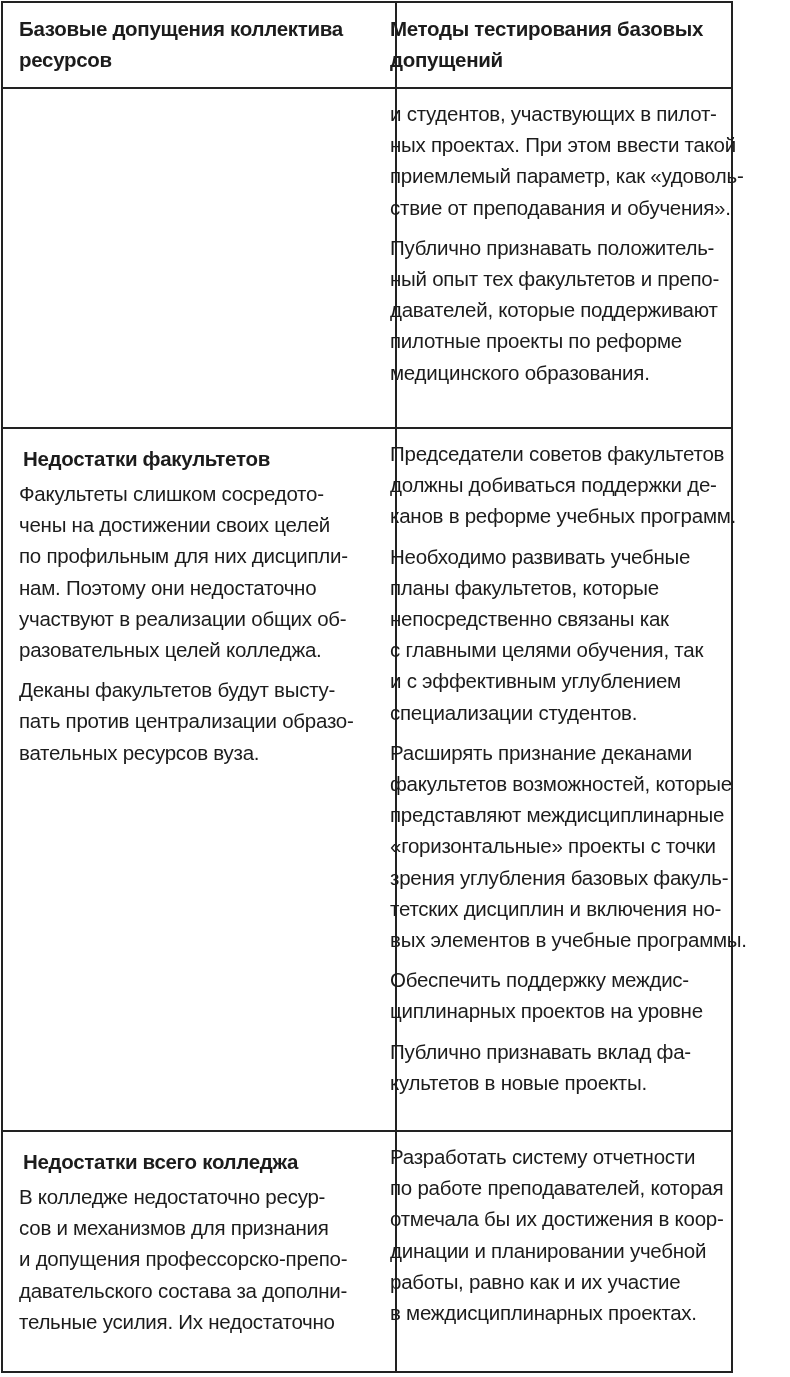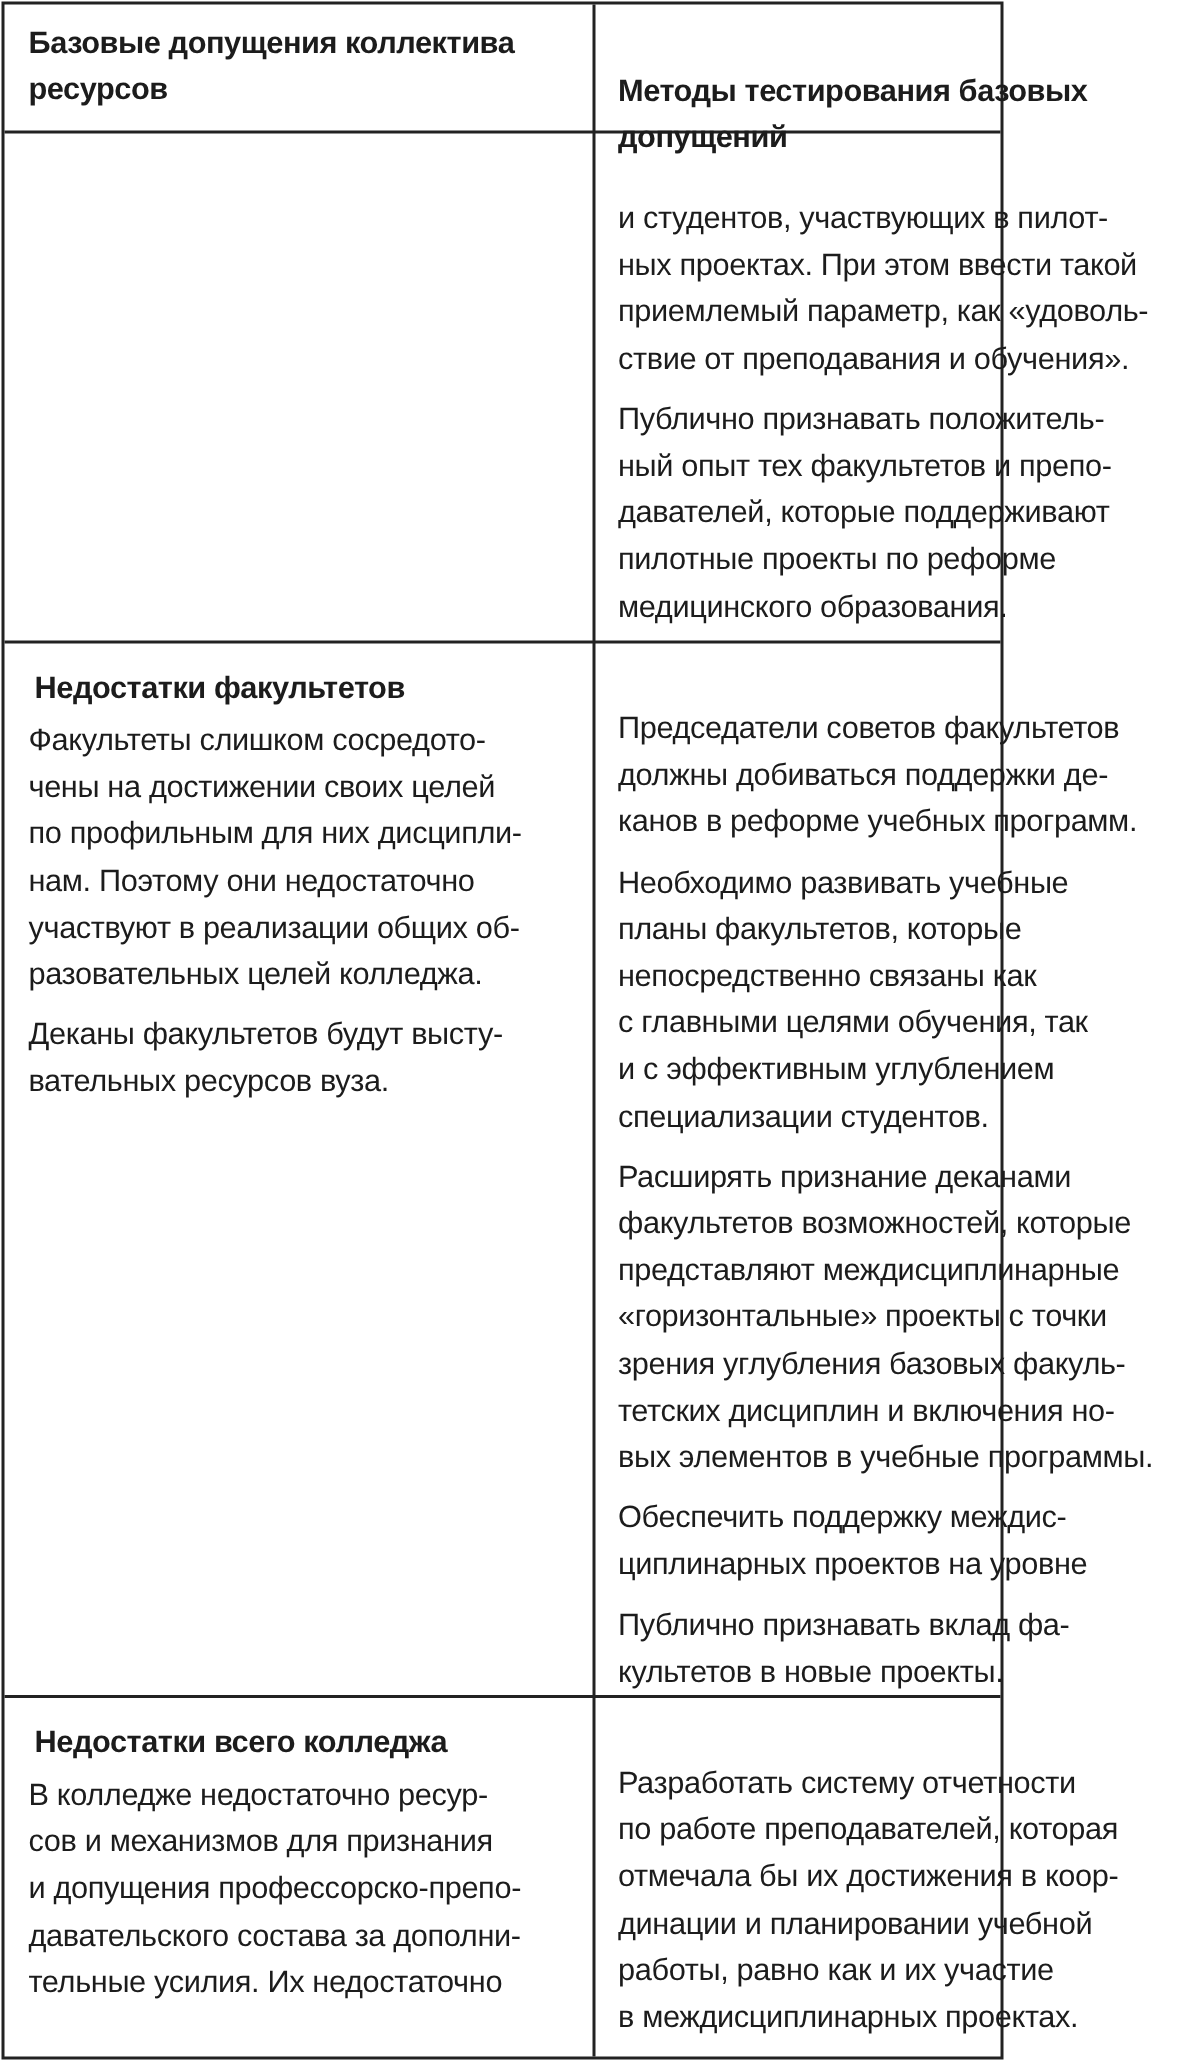--- a/index.html
+++ b/index.html
@@ -1,24 +1,24 @@
 <!DOCTYPE html>
 <html><head>
 <meta charset="utf-8">
 <style>
   html, body { margin: 0; padding: 0; background: #ffffff; }
   body { width: 790px; height: 1377px; overflow: hidden; position: relative;
          font-family: "Liberation Sans", "DejaVu Sans", sans-serif; color: #1c1c1c; }
-  .table { position: absolute; left: 1px; top: 1px; width: 668px; height: 1372px;
+  .table { position: absolute; left: 1px; top: 1px; width: 732px; height: 1372px;
            border: 2px solid #222; box-sizing: border-box; }
   .vline { position: absolute; left: 392px; top: 0; width: 2px; height: 100%; background: #222; }
   .hline { position: absolute; left: 0; width: 100%; height: 2px; background: #222; }
   .cell { position: absolute; box-sizing: border-box; }
   .left { left: 0; width: 392px; padding: 0 10px 0 16px; }
-  .right { left: 394px; width: 388px; padding: 0 6px 0 15px; margin-top: 32px; }
+  .right { left: 372px; width: 388px; padding: 0 6px 0 15px; }
   .hdr { font-weight: bold; font-size: 20.5px; line-height: 31px; padding-top: 10px; letter-spacing: -0.3px; }
   .sub { font-weight: bold; font-size: 20.5px; line-height: 31px; margin: 4px; padding-top: 10px; letter-spacing: -0.3px; }
   .para { font-size: 20.5px; line-height: 31.2px; margin: 0 0 9px 0; letter-spacing: -0.25px; }
   .para .ln { display: block; white-space: nowrap; }
   .first { padding-top: 9px; }
 </style>
 </head>
 <body>
 
 <div class="table">
@@ -58,20 +58,21 @@
     <p class="para">
       <span class="ln">Факультеты слишком сосредото-</span>
       <span class="ln">чены на достижении своих целей</span>
       <span class="ln">по профильным для них дисципли-</span>
       <span class="ln">нам. Поэтому они недостаточно</span>
       <span class="ln">участвуют в реализации общих об-</span>
       <span class="ln">разовательных целей колледжа.</span>
     </p>
     <p class="para">
       <span class="ln">Деканы факультетов будут высту-</span>
+      <span class="ln">пать против централизации образо-</span>
       <span class="ln">вательных ресурсов вуза.</span>
     </p>
   </div>
   <div class="cell right first" style="top:426px;">
     <p class="para">
       <span class="ln">Председатели советов факультетов</span>
       <span class="ln">должны добиваться поддержки де-</span>
       <span class="ln">канов в реформе учебных программ.</span>
     </p>
     <p class="para">

